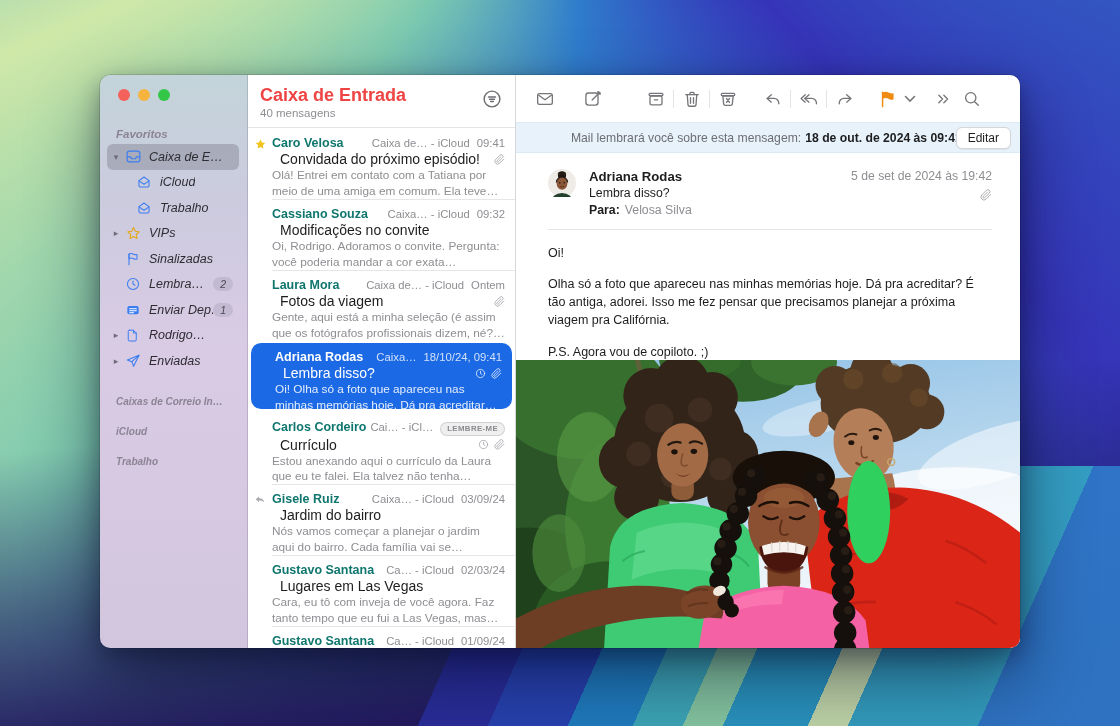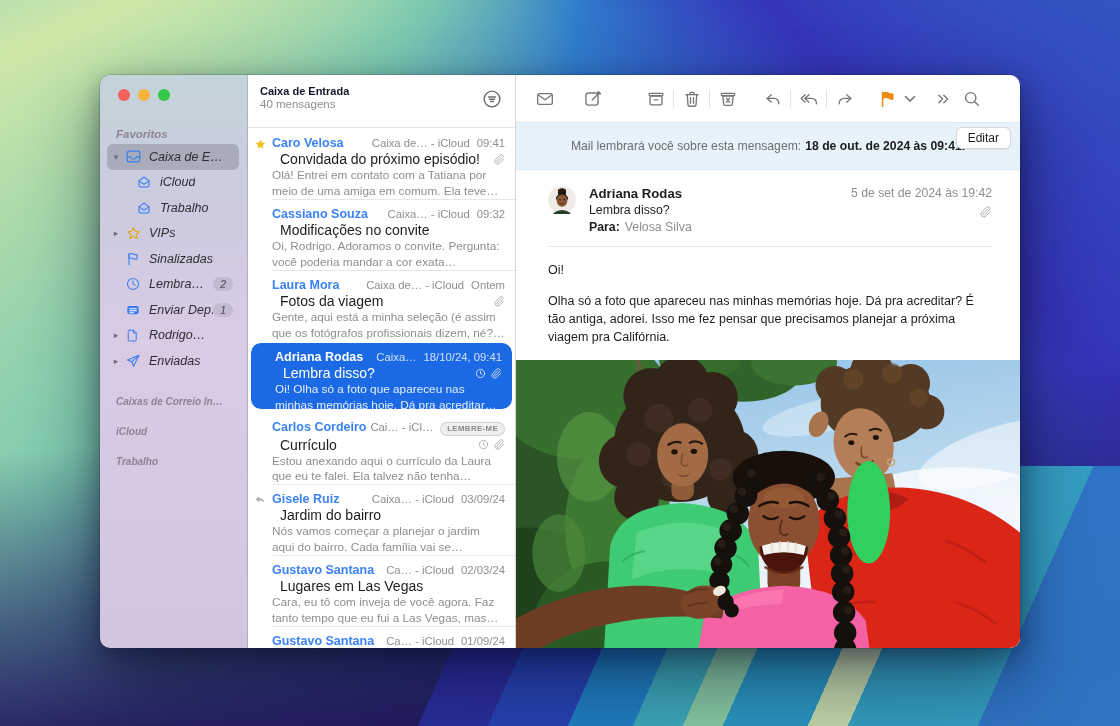--- a/index.html
+++ b/index.html
@@ -43,30 +43,30 @@
   .sb-item.child { padding-left:33px; }
   .sb-badge { margin-left:auto; margin-right:14px; background:rgba(40,40,60,.10); color:#4a4752;
     border-radius:9px; font-size:10.5px; padding:1px 7px; }
   .sb-sub { margin:22px 0 0 16px; font-size:10px; font-weight:700; color:#8b8494; }
   .sb-sub + .sb-sub { margin-top:19px; }
 
   
   .list-col { width:268px; flex:none; background:#fff; border-right:1px solid #d7d7da;
     display:flex; flex-direction:column; }
   .list-head { flex:none; height:53px; padding:10px 12px 0 12px; border-bottom:1px solid #e4e4e6; position:relative; }
-  .list-title { font-size:11px; font-weight:700; color:#0f172a; }
+  .list-title { font-size:18px; font-weight:700; color:#ef4444; }
   .list-sub { font-size:11.5px; color:#8e8e93; margin-top:1px; }
   .filter-btn { position:absolute; right:12px; top:13px; width:22px; height:22px; color:#6e6e73; }
   .rows { flex:1; overflow:hidden; }
   .row { position:relative; height:71px; padding:8px 10px 0 0; display:flex; cursor:default; }
   .row .sep { position:absolute; left:24px; right:0; top:0; height:1px; background:#e6e6e8; }
   .gutter { width:24px; flex:none; display:flex; justify-content:center; padding-top:2px; }
   .row-main { flex:1; min-width:0; }
   .l1 { display:flex; align-items:baseline; }
-  .sender { font-size:12.5px; font-weight:700; color:#3b82f6; white-space:nowrap; }
+  .sender { font-size:12.5px; font-weight:700; color:#0f766e; white-space:nowrap; }
   .meta { margin-left:auto; display:flex; align-items:baseline; gap:7px; font-size:11.3px; color:#8e8e93; white-space:nowrap;justify-content:space-between; }
   .l2 { display:flex; align-items:center; margin-top:1px; }
   .subject { font-size:14px; color:#1d1d1f; white-space:nowrap; overflow:hidden;margin-left:8px; }
   .l2-icons { margin-left:auto; display:flex; gap:5px; color:#9a9aa0; }
   .preview { margin-top:1px; font-size:11.8px; line-height:1.32; color:#8e8e93;
     display:-webkit-box; -webkit-line-clamp:2; -webkit-box-orient:vertical; overflow:hidden; }
   .row.sel { height:66px; margin:2px 3px 3px 3px; border-radius:10px; background:#1b69e4; padding-top:7px; }
   .row.sel .sender, .row.sel .subject { color:#fff; }
   .row.sel .meta { color:rgba(255,255,255,.8); }
   .row.sel .preview { color:rgba(255,255,255,.88); }
@@ -75,21 +75,21 @@
     background:rgba(120,120,128,.12); border:.5px solid rgba(120,120,128,.25);
     border-radius:7px; padding:1.5px 6px; }
 
   
   .read { flex:1; min-width:0; background:#fff; display:flex; flex-direction:column; }
   .toolbar { flex:none; height:47px; display:flex; align-items:center; padding:0 16px 0 18px; color:#76767a; }
   .tb { width:21px; height:21px; display:flex; align-items:center; justify-content:center; flex:none; }
   .tb svg { width:20px; height:20px; }
   .tb-sep { width:1px; height:18px; background:#e3e3e5; margin:0 7px; flex:none; }
   .sp { flex:none; }
-  .banner { flex:none; height:48px; background:#e7f2fb; border-top:1px solid #dceaf5; border-bottom:1px solid #dceaf5;
+  .banner { flex:none; height:31px; background:#e7f2fb; border-top:1px solid #dceaf5; border-bottom:1px solid #dceaf5;
     display:flex; align-items:center; justify-content:center; position:relative; font-size:12.2px; }
   .banner .b-gray { color:#6e6e73; }
   .banner .b-strong { color:#1d1d1f; font-weight:700; margin-left:4px; }
   .edit-btn { position:absolute; right:9px; top:4px; height:22px; padding:0 11px; background:#fff;
     border:1px solid #d6d6da; border-radius:6px; font-size:12px; color:#1d1d1f;
     font-family:inherit; box-shadow:0 .5px 1px rgba(0,0,0,.06); }
   .msg-head { flex:none; display:flex; padding:16px 28px 12px 32px; }
   .avatar { width:28px; height:28px; flex:none; margin-right:13px; }
   .mh-main { flex:1; min-width:0; }
   .mh-from { font-size:13.2px; font-weight:700; color:#1d1d1f; }

